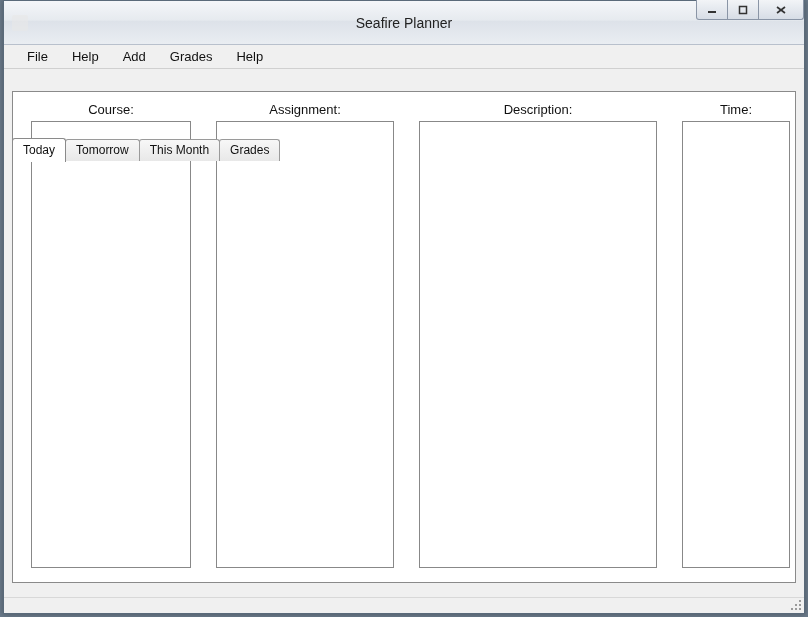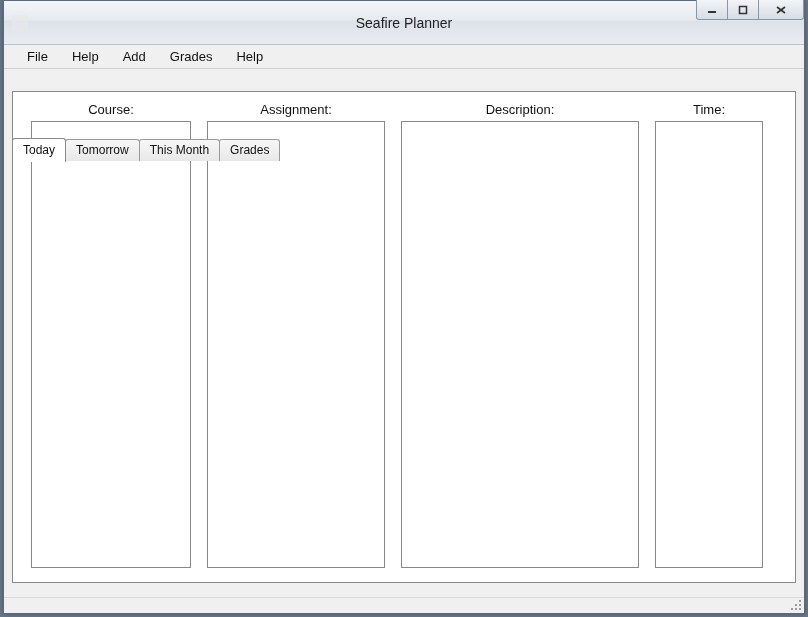--- a/index.html
+++ b/index.html
@@ -126,21 +126,21 @@
   .panel {
     position: absolute;
     left: 8px; right: 8px; top: 22px; bottom: 14px;
     background: #fff;
     border: 1px solid #8a8a8a;
   }
   .columns {
     position: absolute;
     left: 18px; right: 18px; top: 10px; bottom: 14px;
     display: flex;
-    gap: 16px;
+    gap: 25px;
   }
   .col {
     display: flex;
     flex-direction: column;
     align-items: center;
   }
   .col.course     { flex: 0 0 160px; }
   .col.assignment { flex: 0 0 178px; align-items: center; }
   .col.description{ flex: 0 0 238px; text-align: center; }
   .col.time       { flex: 0 0 108px; text-align: center; }

